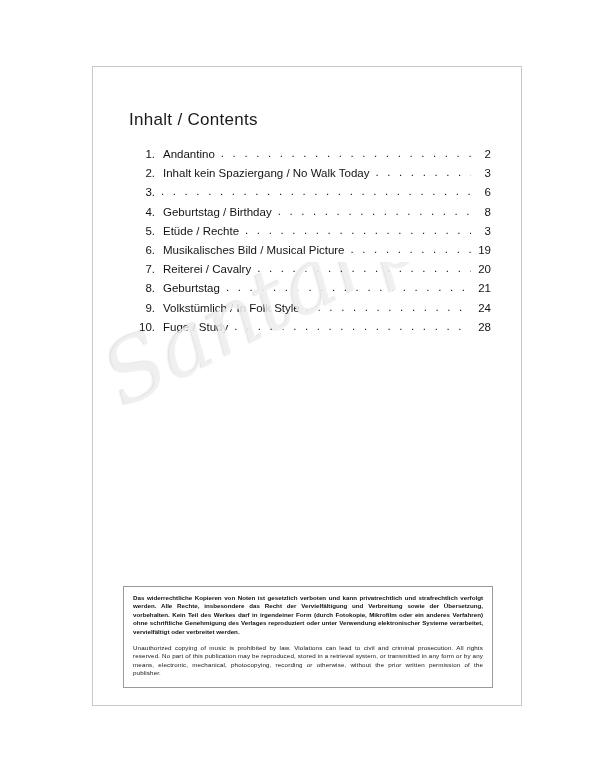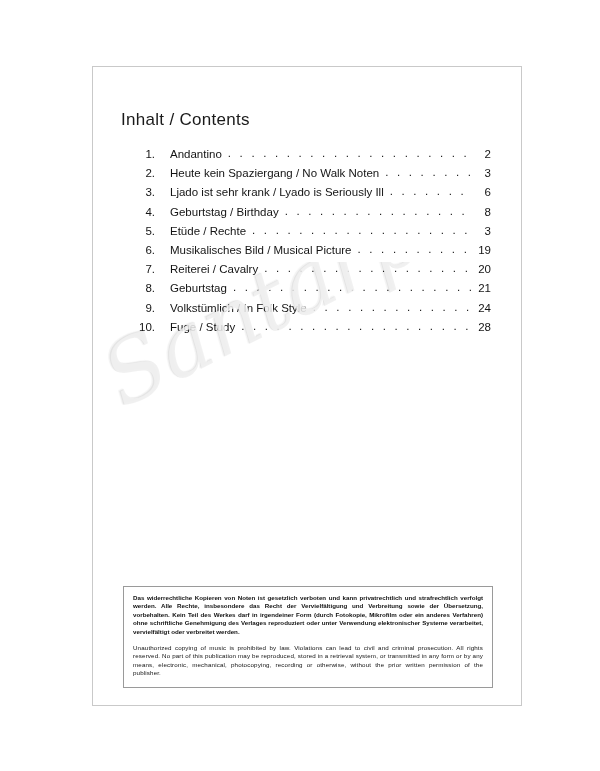--- a/index.html
+++ b/index.html
@@ -25,21 +25,21 @@
     overflow: hidden;
   }
   .page-inner {
     position: absolute;
     left: 0; top: 0; right: 0; bottom: 0;
   }
 
   
   .toc-title {
     position: absolute;
-    left: 28px;
+    left: 36px;
     top: 43px;
     font-size: 17px;
     color: #1a1a1a;
     letter-spacing: 0.3px;
     white-space: nowrap;
   }
 
   
   .toc-list {
     position: absolute;
@@ -55,21 +55,21 @@
     height: 19.2px;
     line-height: 19.2px;
     white-space: nowrap;
   }
   .toc-num {
     width: 22px;
     text-align: right;
     flex: none;
   }
   .toc-label {
-    margin-left: 15px;
+    margin-left: 8px;
     flex: none;
   }
   .toc-dots {
     flex: 1 1 auto;
     overflow: hidden;
     white-space: nowrap;
     margin: 0 4px 0 6px;
     color: #141414;
     letter-spacing: 2.7px;
     font-size: 11.5px;
@@ -147,28 +147,27 @@
 
       <div class="toc-row">
         <span class="toc-num">1.</span>
         <span class="toc-label">Andantino</span>
         <span class="toc-dots">. . . . . . . . . . . . . . . . . . . . . . . . . . . . . . . . . . . . . . . . . . . . . . . . . . . . . . . . . . .</span>
         <span class="toc-page">2</span>
       </div>
 
       <div class="toc-row">
         <span class="toc-num">2.</span>
-        <span class="toc-label">Heute kein Spaziergang / No Walk Noten</span>
+        <span class="toc-label">Inhalt kein Spaziergang / No Walk Today</span>
         <span class="toc-dots">. . . . . . . . . . . . . . . . . . . . . . . . . . . . . . . . . . . . . . . . . . . . . . . . . . . . . . . . . . .</span>
         <span class="toc-page">3</span>
       </div>
 
       <div class="toc-row">
         <span class="toc-num">3.</span>
-        <span class="toc-label">Ljado ist sehr krank / Lyado is Seriously Ill</span>
         <span class="toc-dots">. . . . . . . . . . . . . . . . . . . . . . . . . . . . . . . . . . . . . . . . . . . . . . . . . . . . . . . . . . .</span>
         <span class="toc-page">6</span>
       </div>
 
       <div class="toc-row">
         <span class="toc-num">4.</span>
         <span class="toc-label">Geburtstag / Birthday</span>
         <span class="toc-dots">. . . . . . . . . . . . . . . . . . . . . . . . . . . . . . . . . . . . . . . . . . . . . . . . . . . . . . . . . . .</span>
         <span class="toc-page">8</span>
       </div>

